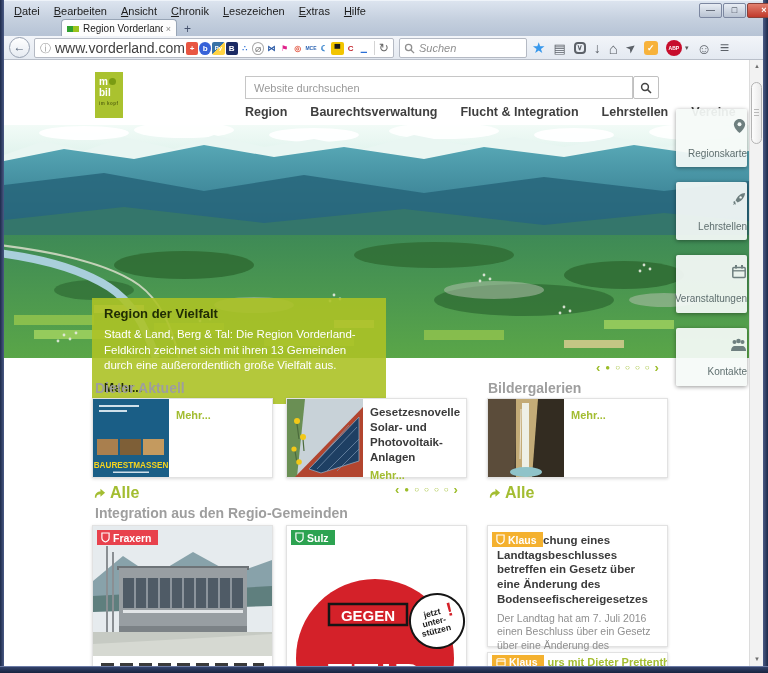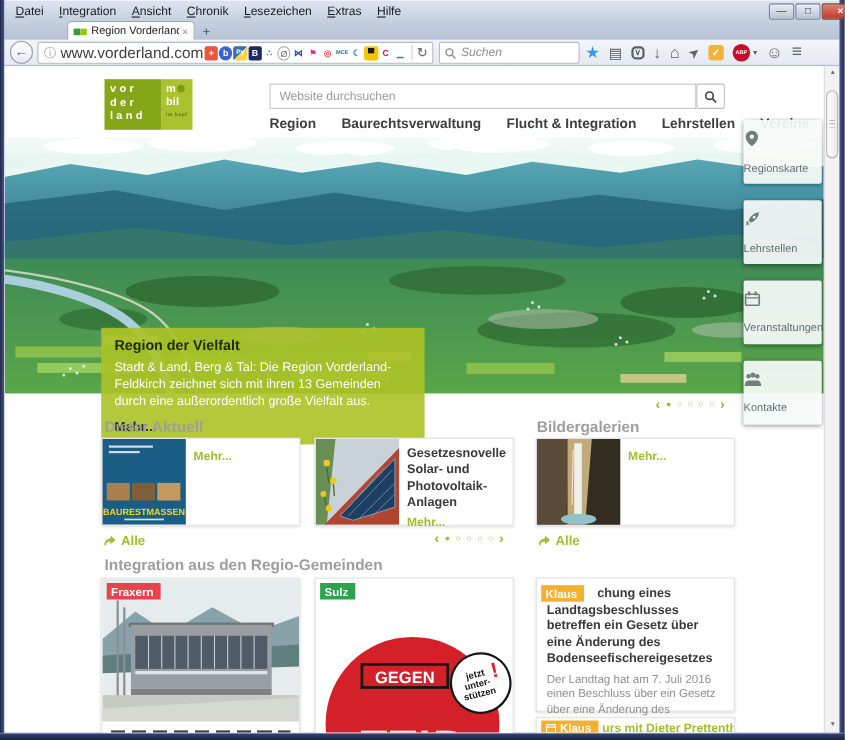--- a/index.html
+++ b/index.html
@@ -53,21 +53,21 @@
   #logo-dot { display:inline-block; width:7px; height:7px; border-radius:50%; background:#7a9b12; margin-left:1px; }
   #logo-tag { font-size:4.5px; letter-spacing:.5px; color:#5a6a10; font-weight:bold; }
   #site-search { left:241px; top:16px; width:388px; height:23px; border:1px solid #c6c6c6; font-size:11px; padding-left:8px; color:#555; outline:none; font-family:"Liberation Sans",sans-serif; }
   #site-search::placeholder { color:#9a9a9a; }
   #site-search-btn { left:629px; top:16px; width:26px; height:23px; background:#fff; border:1px solid #c0c0c0; border-radius:2px; display:flex; align-items:center; justify-content:center; }
   #site-nav { left:241px; top:45px; display:flex; gap:23px; font-size:12.5px; font-weight:bold; color:#3f3f3f; }
 
   
   #hero { left:0; top:65px; width:745px; height:233px; overflow:hidden; }
   #hero svg { display:block; }
-  .quickbtn { left:672px; width:71px; height:58px; background:rgba(245,250,248,.93); border-radius:2px; box-shadow:0 1px 4px rgba(0,0,0,.4); display:flex; flex-direction:column; align-items:flex-start; justify-content:center; gap:14px; }
+  .quickbtn { left:672px; width:71px; height:58px; background:rgba(245,250,248,.93); border-radius:2px; box-shadow:0 1px 4px rgba(0,0,0,.4); display:flex; flex-direction:column; align-items:flex-end; justify-content:center; gap:14px; }
   .quickbtn span { font-size:10px; color:#5f6f6f; }
   #hero-overlay { left:88px; top:238px; width:294px; background:rgba(172,194,38,.9); padding:8px 12px 9px 12px; }
   #hero-overlay h2 { font-size:13px; color:#202d04; margin-bottom:6px; }
   #hero-overlay p { font-size:11.5px; color:#fff; line-height:1.35; }
   #hero-overlay .more { font-size:12px; font-weight:bold; color:#202d04; margin-top:7px; }
   .dots { display:flex; align-items:center; gap:5px; color:#9cbd2a; }
   .dots .arr { font-size:13px; font-weight:bold; line-height:10px; }
   .dots .dot { font-size:8px; line-height:10px; }
   #hero-dots { left:592px; top:303px; }
 
@@ -75,33 +75,33 @@
   .sec-h { font-size:14px; font-weight:bold; color:#9e9e9e; }
   #h-regio { left:91px; top:320px; }
   #h-galerien { left:484px; top:320px; }
   #h-news { left:91px; top:445px; }
   .card { background:#fff; border:1px solid #e2e2e2; box-shadow:0 1px 3px rgba(0,0,0,.15); }
   .rcard { top:338px; height:80px; width:181px; display:flex; }
   .thumb { width:76px; height:78px; flex:none; }
   .cbody { padding:6px 7px; }
   .ctitle { font-size:11.5px; font-weight:bold; color:#3a3a3a; line-height:1.3; }
   .cmore { font-size:11px; font-weight:bold; color:#a3bd31; margin-top:4px; }
-  .alle { display:flex; align-items:center; gap:4px; font-size:12px; font-weight:bold; color:#a3bd31; }
+  .alle { display:flex; align-items:center; gap:4px; font-size:16px; font-weight:bold; color:#a3bd31; }
   #alle-regio { left:89px; top:424px; }
   #alle-galerien { left:484px; top:424px; }
   #regio-dots { left:391px; top:425px; }
 
   
   .badge { display:inline-flex; align-items:center; gap:3px; height:15px; padding:0 6px 0 4px; color:#fff; font-size:10.5px; font-weight:bold; }
   .ncard { top:465px; width:181px; }
   #card-fraxern { left:88px; height:200px; overflow:hidden; }
   #card-sulz { left:282px; height:200px; overflow:hidden; }
   #card-klaus1 { left:483px; height:122px; padding:7px 9px; }
   #card-klaus2 { left:483px; top:592px; width:181px; height:20px; display:flex; align-items:center; padding:2px 4px; overflow:hidden; }
-  .badge-f { position:absolute; top:4px; left:4px;flex-direction:column; }
+  .badge-f { position:absolute; top:4px; left:4px; }
   .ncard-title { font-size:11.5px; font-weight:bold; color:#3a3a3a; line-height:1.28; }
   .badge-spacer { display:inline-block; width:46px; height:1px; }
   .ncard-body { font-size:10.5px; color:#8f8f8f; line-height:1.3; margin-top:5px; }
   .cutbars { height:6px; margin:3px 8px 0 8px; background:repeating-linear-gradient(90deg,#3a3a3a 0 13px,transparent 13px 19px); }
   #klaus2-link { font-size:11px; font-weight:bold; color:#a3bd31; margin-left:4px; white-space:nowrap; }
 
   
   #scrollbar { left:749px; top:60px; width:14px; height:606px; background:#f2f2f2; border-left:1px solid #dcdcdc; }
   .sbtn { position:absolute; left:0; width:14px; height:13px; font-size:6px; color:#6f6f6f; text-align:center; line-height:13px; }
   #sb-up { top:0; }
@@ -113,21 +113,21 @@
 <body>
 
 <div id="win">
   <div id="frame-left" class="abs"></div>
   <div id="frame-right" class="abs"></div>
   <div id="frame-bottom" class="abs"></div>
 
   <div id="chrome-top" class="abs">
     <div id="menubar" class="abs">
       <span class="menu-item">Datei</span>
-      <span class="menu-item">Integration</span>
+      <span class="menu-item">Bearbeiten</span>
       <span class="menu-item">Ansicht</span>
       <span class="menu-item">Chronik</span>
       <span class="menu-item">Lesezeichen</span>
       <span class="menu-item">Extras</span>
       <span class="menu-item">Hilfe</span>
     </div>
     <div id="winctrl" class="abs">
       <span class="wbtn">—</span>
       <span class="wbtn">□</span>
       <span class="wbtn close">×</span>
@@ -182,25 +182,20 @@
       <span class="tbtn" style="background:#c70d2c;color:#fff;border-radius:50%;width:16px;height:16px;line-height:16px;font-size:5px;font-weight:bold">ABP</span>
       <span id="abp-caret">▾</span>
       <span class="tbtn" style="color:#5c6168;font-size:15px">☺</span>
       <span class="tbtn" style="color:#5c6168;font-size:16px;font-weight:bold">≡</span>
     </div>
   </div>
 
   <div id="viewport" class="abs">
 
     <div id="logo" class="abs">
-      <div id="logo-main">
-        <div>vor</div>
-        <div>der</div>
-        <div>land</div>
-      </div>
       <div id="logo-mobil">
         <div><span>m</span><span id="logo-dot"></span></div>
         <div>bil</div>
         <div id="logo-tag">im kopf</div>
       </div>
     </div>
     <input id="site-search" class="abs" placeholder="Website durchsuchen" style="">
     <div id="site-search-btn" class="abs">
       <svg width="12" height="12" viewBox="0 0 12 12">
         <circle cx="5" cy="5" r="3.4" fill="none" stroke="#444" stroke-width="1.5"></circle>

